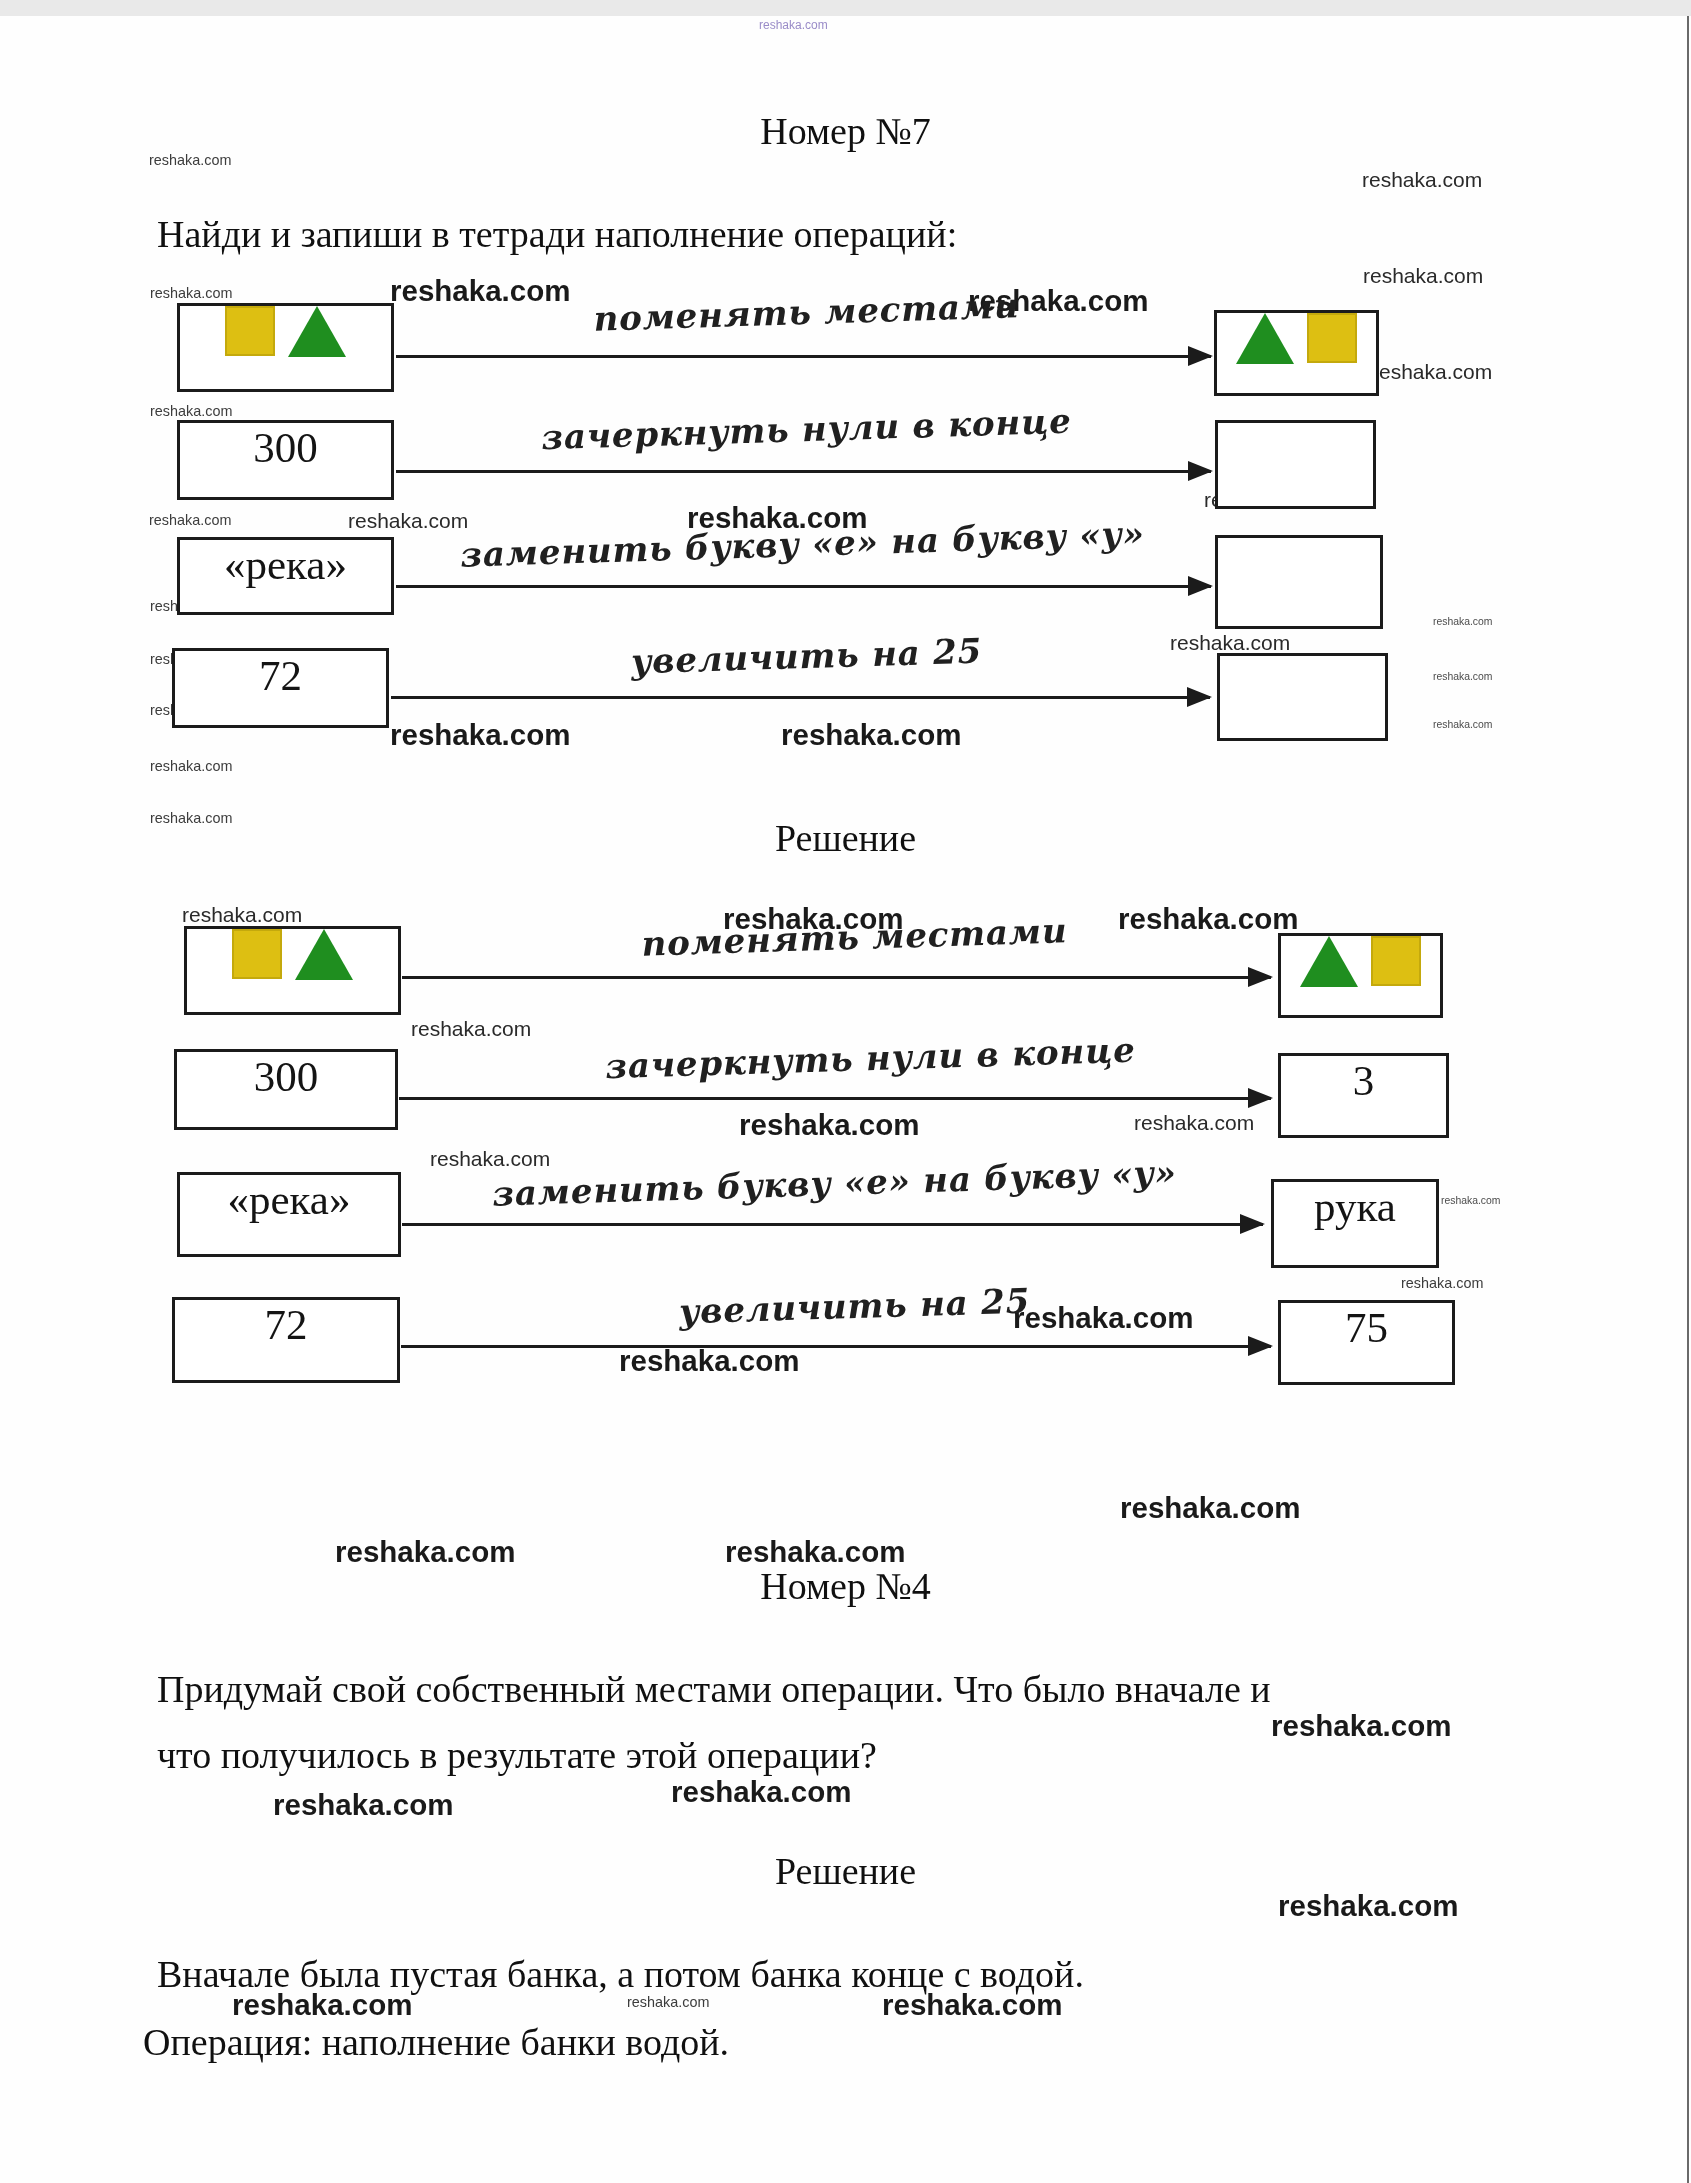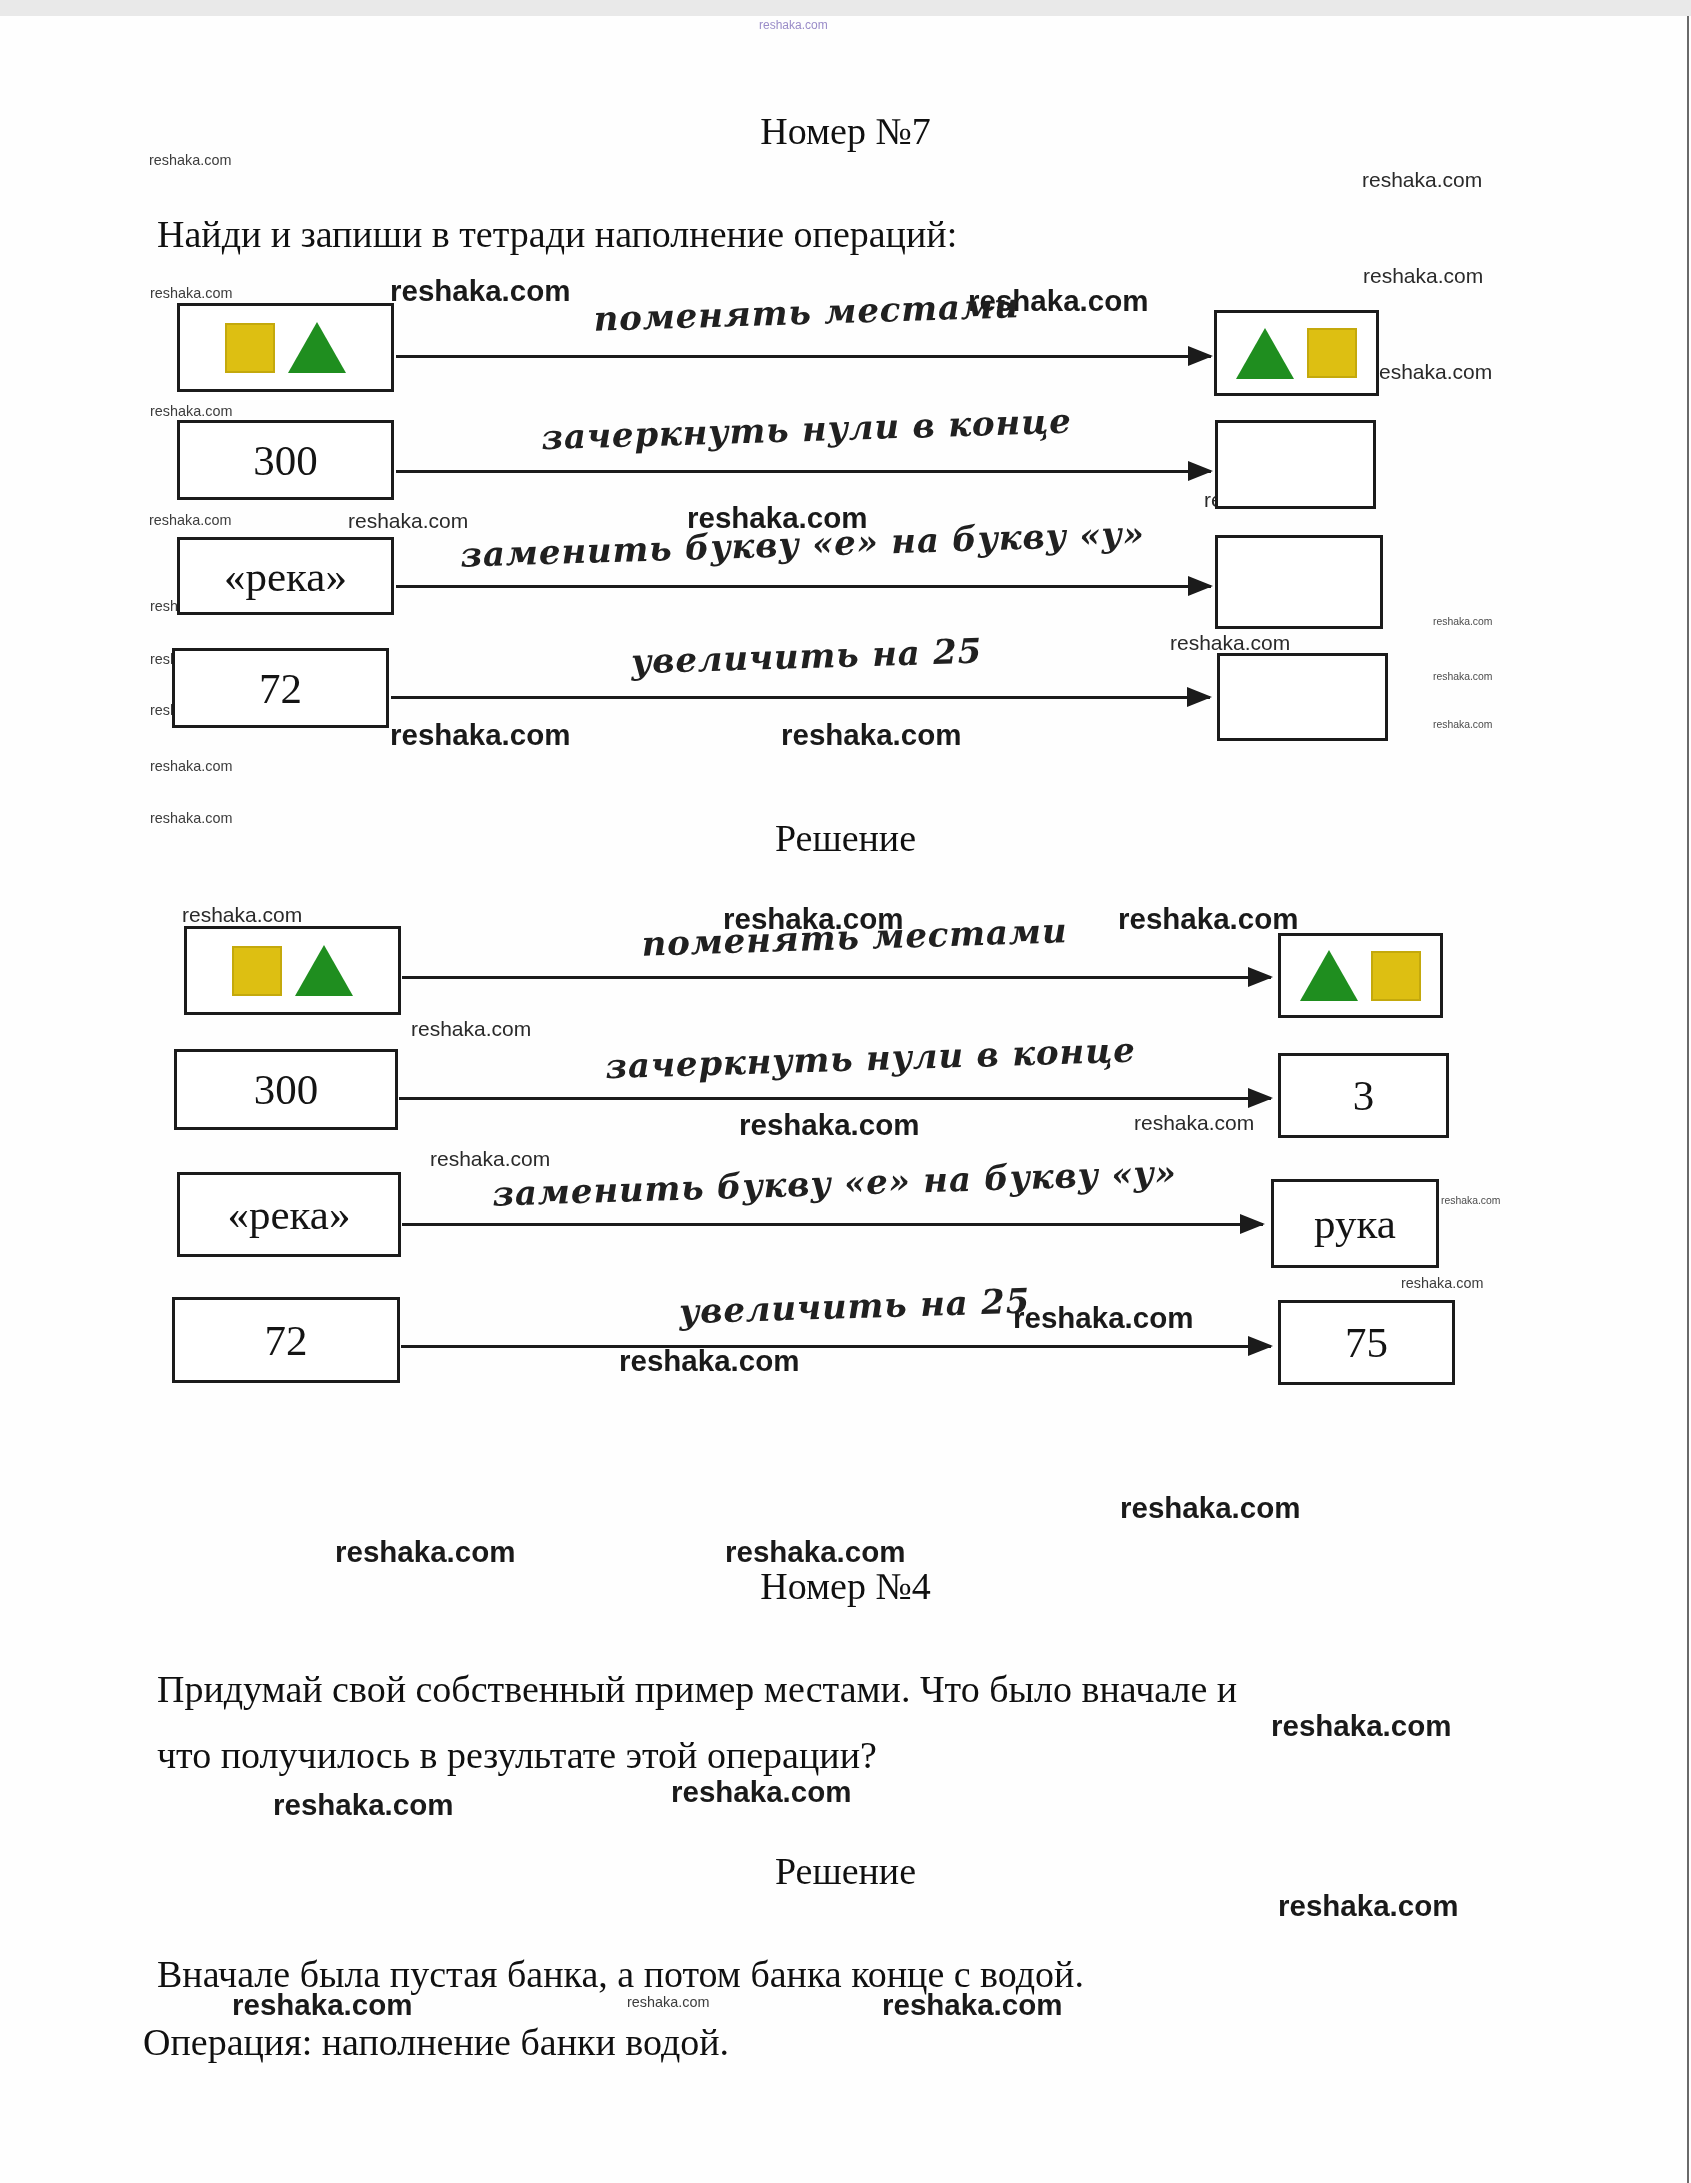--- a/index.html
+++ b/index.html
@@ -6,21 +6,21 @@
   body { background:#e9e9e9; font-family:"Liberation Serif", serif; }
   .page { position:relative; width:1691px; height:2183px; background:#fefefe; color:#111; overflow:hidden; margin:16px auto; }
   .h-center { position:absolute; left:0; width:100%; text-align:center; font-size:38px; color:#101010; }
   .body-text { position:absolute; font-size:38px; color:#101010; white-space:nowrap; }
   .wm { position:absolute; font-family:"Liberation Sans", sans-serif; white-space:nowrap; line-height:1; }
   .wm-lg  { font-size:29.5px; font-weight:600; color:#1a1a1a; }
   .wm-md  { font-size:21px; font-weight:500; color:#2a2a2a; }
   .wm-sm  { font-size:14.4px; font-weight:400; color:#3c3c3c; }
   .wm-xs  { font-size:10.4px; font-weight:400; color:#4c4c4c; }
   .wm-top { font-size:12px; font-weight:400; color:#9a8cc8; }
-  .box { position:absolute; border:3.2px solid #1b1b1b; background:#fff; display:flex; align-items:center; justify-content:center; gap:12.8px; }
+  .box { position:absolute; border:3.2px solid #1b1b1b; background:#fff; display:flex; justify-content:center; gap:12.8px; }
   .val { font-size:43px; color:#141414; }
   .arrow { position:absolute; height:3.2px; background:#1b1b1b; }
   .arrow::after { content:""; position:absolute; right:-1.6px; top:-8.8px; width:0; height:0;
                   border-left:25.6px solid #1b1b1b; border-top:10.4px solid transparent; border-bottom:10.4px solid transparent; }
   .op-label { position:absolute; font-family:"DejaVu Serif", serif; font-style:italic; font-weight:700;
               font-size:34px; color:#202020; text-align:center; transform:rotate(-1.8deg); letter-spacing:0.8px; }
   .sq  { width:50px; height:50px; background:var(--sq, #ddbf12); border:2.4px solid #c4a90c; }
   .tri { width:0; height:0; border-left:29.5px solid transparent; border-right:29.5px solid transparent;
          border-bottom:51px solid var(--tri, #1f8e1f); }
   .scan-edge { position:absolute; right:1.6px; top:0; width:2.4px; height:100%; background:#6a6a6a; }
@@ -150,19 +150,19 @@
   <div class="box" style="left:172px;top:1281px;width:228px;height:86px">
     <span class="val">72</span>
   </div>
   <div class="op-label" style="left:479px;top:1270px;width:751px">увеличить на 25</div>
   <div class="arrow" style="left:401px;top:1329px;width:870px"></div>
   <div class="box" style="left:1278px;top:1284px;width:177px;height:85px">
     <span class="val">75</span>
   </div>
 
   <div class="h-center" style="top:1548px">Номер №4</div>
-  <div class="body-text" style="left:157px;top:1651px">Придумай свой собственный пример местами. Что было вначале и</div>
+  <div class="body-text" style="left:157px;top:1651px">Придумай свой собственный местами операции. Что было вначале и</div>
   <div class="body-text" style="left:157px;top:1717px">что получилось в результате этой операции?</div>
   <div class="h-center" style="top:1833px">Решение</div>
   <div class="body-text" style="left:157px;top:1936px">Вначале была пустая банка, а потом банка конце с водой.</div>
   <div class="body-text" style="left:143px;top:2004px">Операция: наполнение банки водой.</div>
 </div>
 
 
 </body></html>

